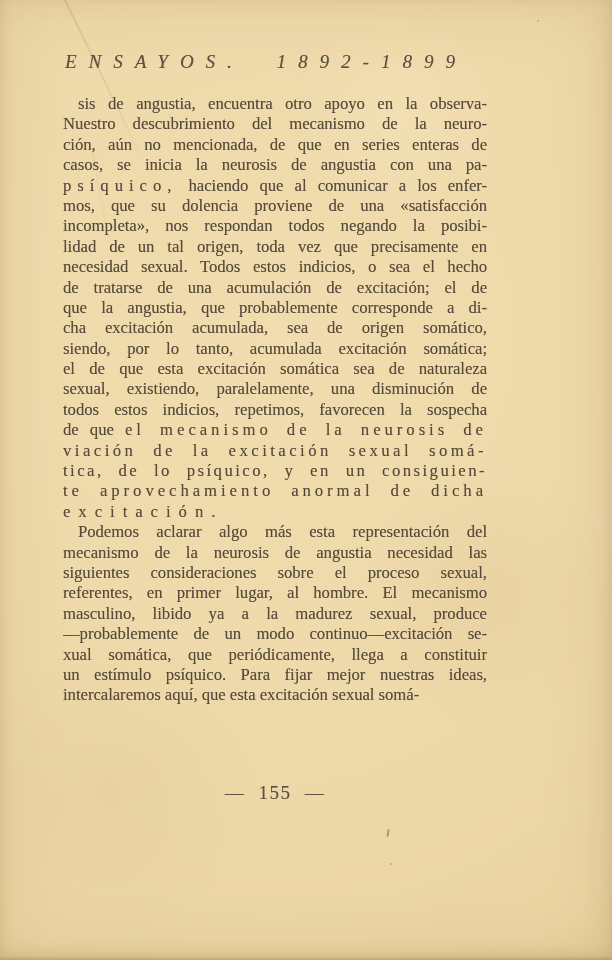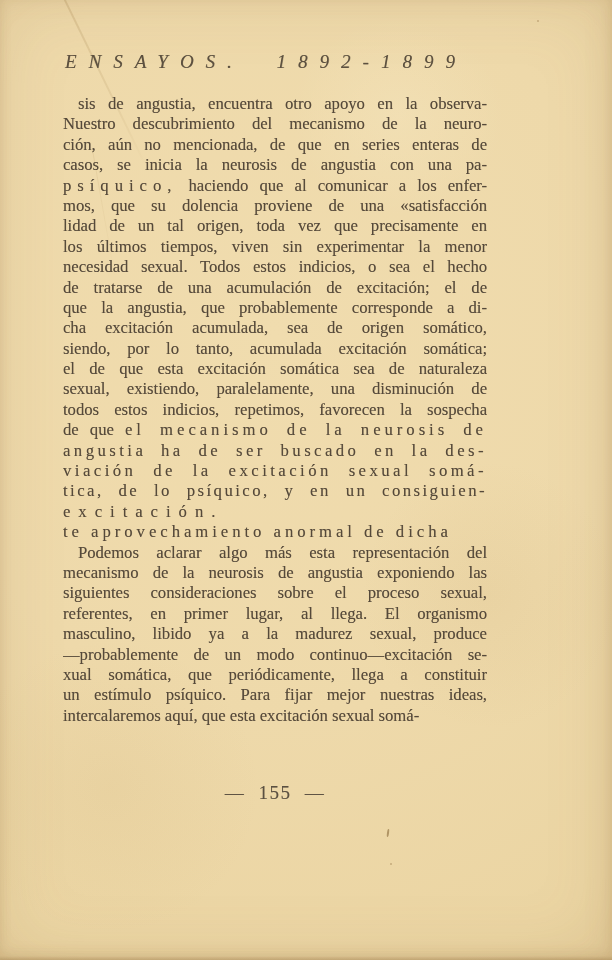--- a/index.html
+++ b/index.html
@@ -130,42 +130,41 @@
   <div class="running-header">ENSAYOS. 1892-1899</div>
 
   <div class="body-text">
       <div class="para">
         <div class="line"><span>sis de angustia, encuentra otro apoyo en la observa-</span></div>
         <div class="line"><span>Nuestro descubrimiento del mecanismo de la neuro-</span></div>
         <div class="line"><span>ción, aún no mencionada, de que en series enteras de</span></div>
         <div class="line"><span>casos, se inicia la neurosis de angustia con una pa-</span></div>
         <div class="line"><span class="sp" style="letter-spacing: 6px;">psíquico,</span><span> haciendo que al comunicar a los enfer-</span></div>
         <div class="line"><span>mos, que su dolencia proviene de una «satisfacción</span></div>
+        <div class="line"><span>incompleta», nos respondan todos negando la posibi-</span></div>
         <div class="line"><span>lidad de un tal origen, toda vez que precisamente en</span></div>
-        <div class="line"><span>los últimos tiempos, viven sin experimentar la menor</span></div>
         <div class="line"><span>necesidad sexual. Todos estos indicios, o sea el hecho</span></div>
         <div class="line"><span>de tratarse de una acumulación de excitación; el de</span></div>
         <div class="line"><span>que la angustia, que probablemente corresponde a di-</span></div>
         <div class="line"><span>cha excitación acumulada, sea de origen somático,</span></div>
         <div class="line"><span>siendo, por lo tanto, acumulada excitación somática;</span></div>
         <div class="line"><span>el de que esta excitación somática sea de naturaleza</span></div>
         <div class="line"><span>sexual, existiendo, paralelamente, una disminución de</span></div>
         <div class="line"><span>todos estos indicios, repetimos, favorecen la sospecha</span></div>
         <div class="line"><span>de que </span><span class="sp" style="letter-spacing: 4px;">el mecanismo de la neurosis de</span></div>
-        <div class="line"><span class="sp" style="letter-spacing: 3.5px;">angustia ha de ser buscado en la des-</span></div>
         <div class="line"><span class="sp" style="letter-spacing: 3.5px;">viación de la excitación sexual somá-</span></div>
         <div class="line"><span class="sp" style="letter-spacing: 2.5px;">tica, de lo psíquico, y en un consiguien-</span></div>
+        <div class="line"><span class="sp" style="letter-spacing: 4px;">te aprovechamiento anormal de dicha</span></div>
         <div class="line"><span class="sp" style="letter-spacing: 8px;">excitación.</span></div>
-        <div class="line"><span class="sp" style="letter-spacing: 4px;">te aprovechamiento anormal de dicha</span></div>
       </div>
       <div class="para">
         <div class="line"><span>Podemos aclarar algo más esta representación del</span></div>
-        <div class="line"><span>mecanismo de la neurosis de angustia exponiendo las</span></div>
+        <div class="line"><span>mecanismo de la neurosis de angustia necesidad las</span></div>
         <div class="line"><span>siguientes consideraciones sobre el proceso sexual,</span></div>
-        <div class="line"><span>referentes, en primer lugar, al llega. El organismo</span></div>
+        <div class="line"><span>referentes, en primer lugar, al hombre. El mecanismo</span></div>
         <div class="line"><span>masculino, libido ya a la madurez sexual, produce</span></div>
         <div class="line"><span>—probablemente de un modo continuo—excitación se-</span></div>
         <div class="line"><span>xual somática, que periódicamente, llega a constituir</span></div>
         <div class="line"><span>un estímulo psíquico. Para fijar mejor nuestras ideas,</span></div>
         <div class="line"><span>intercalaremos aquí, que esta excitación sexual somá-</span></div>
       </div>
     </div>
 
   <div class="page-number">— 155 —</div>
 

